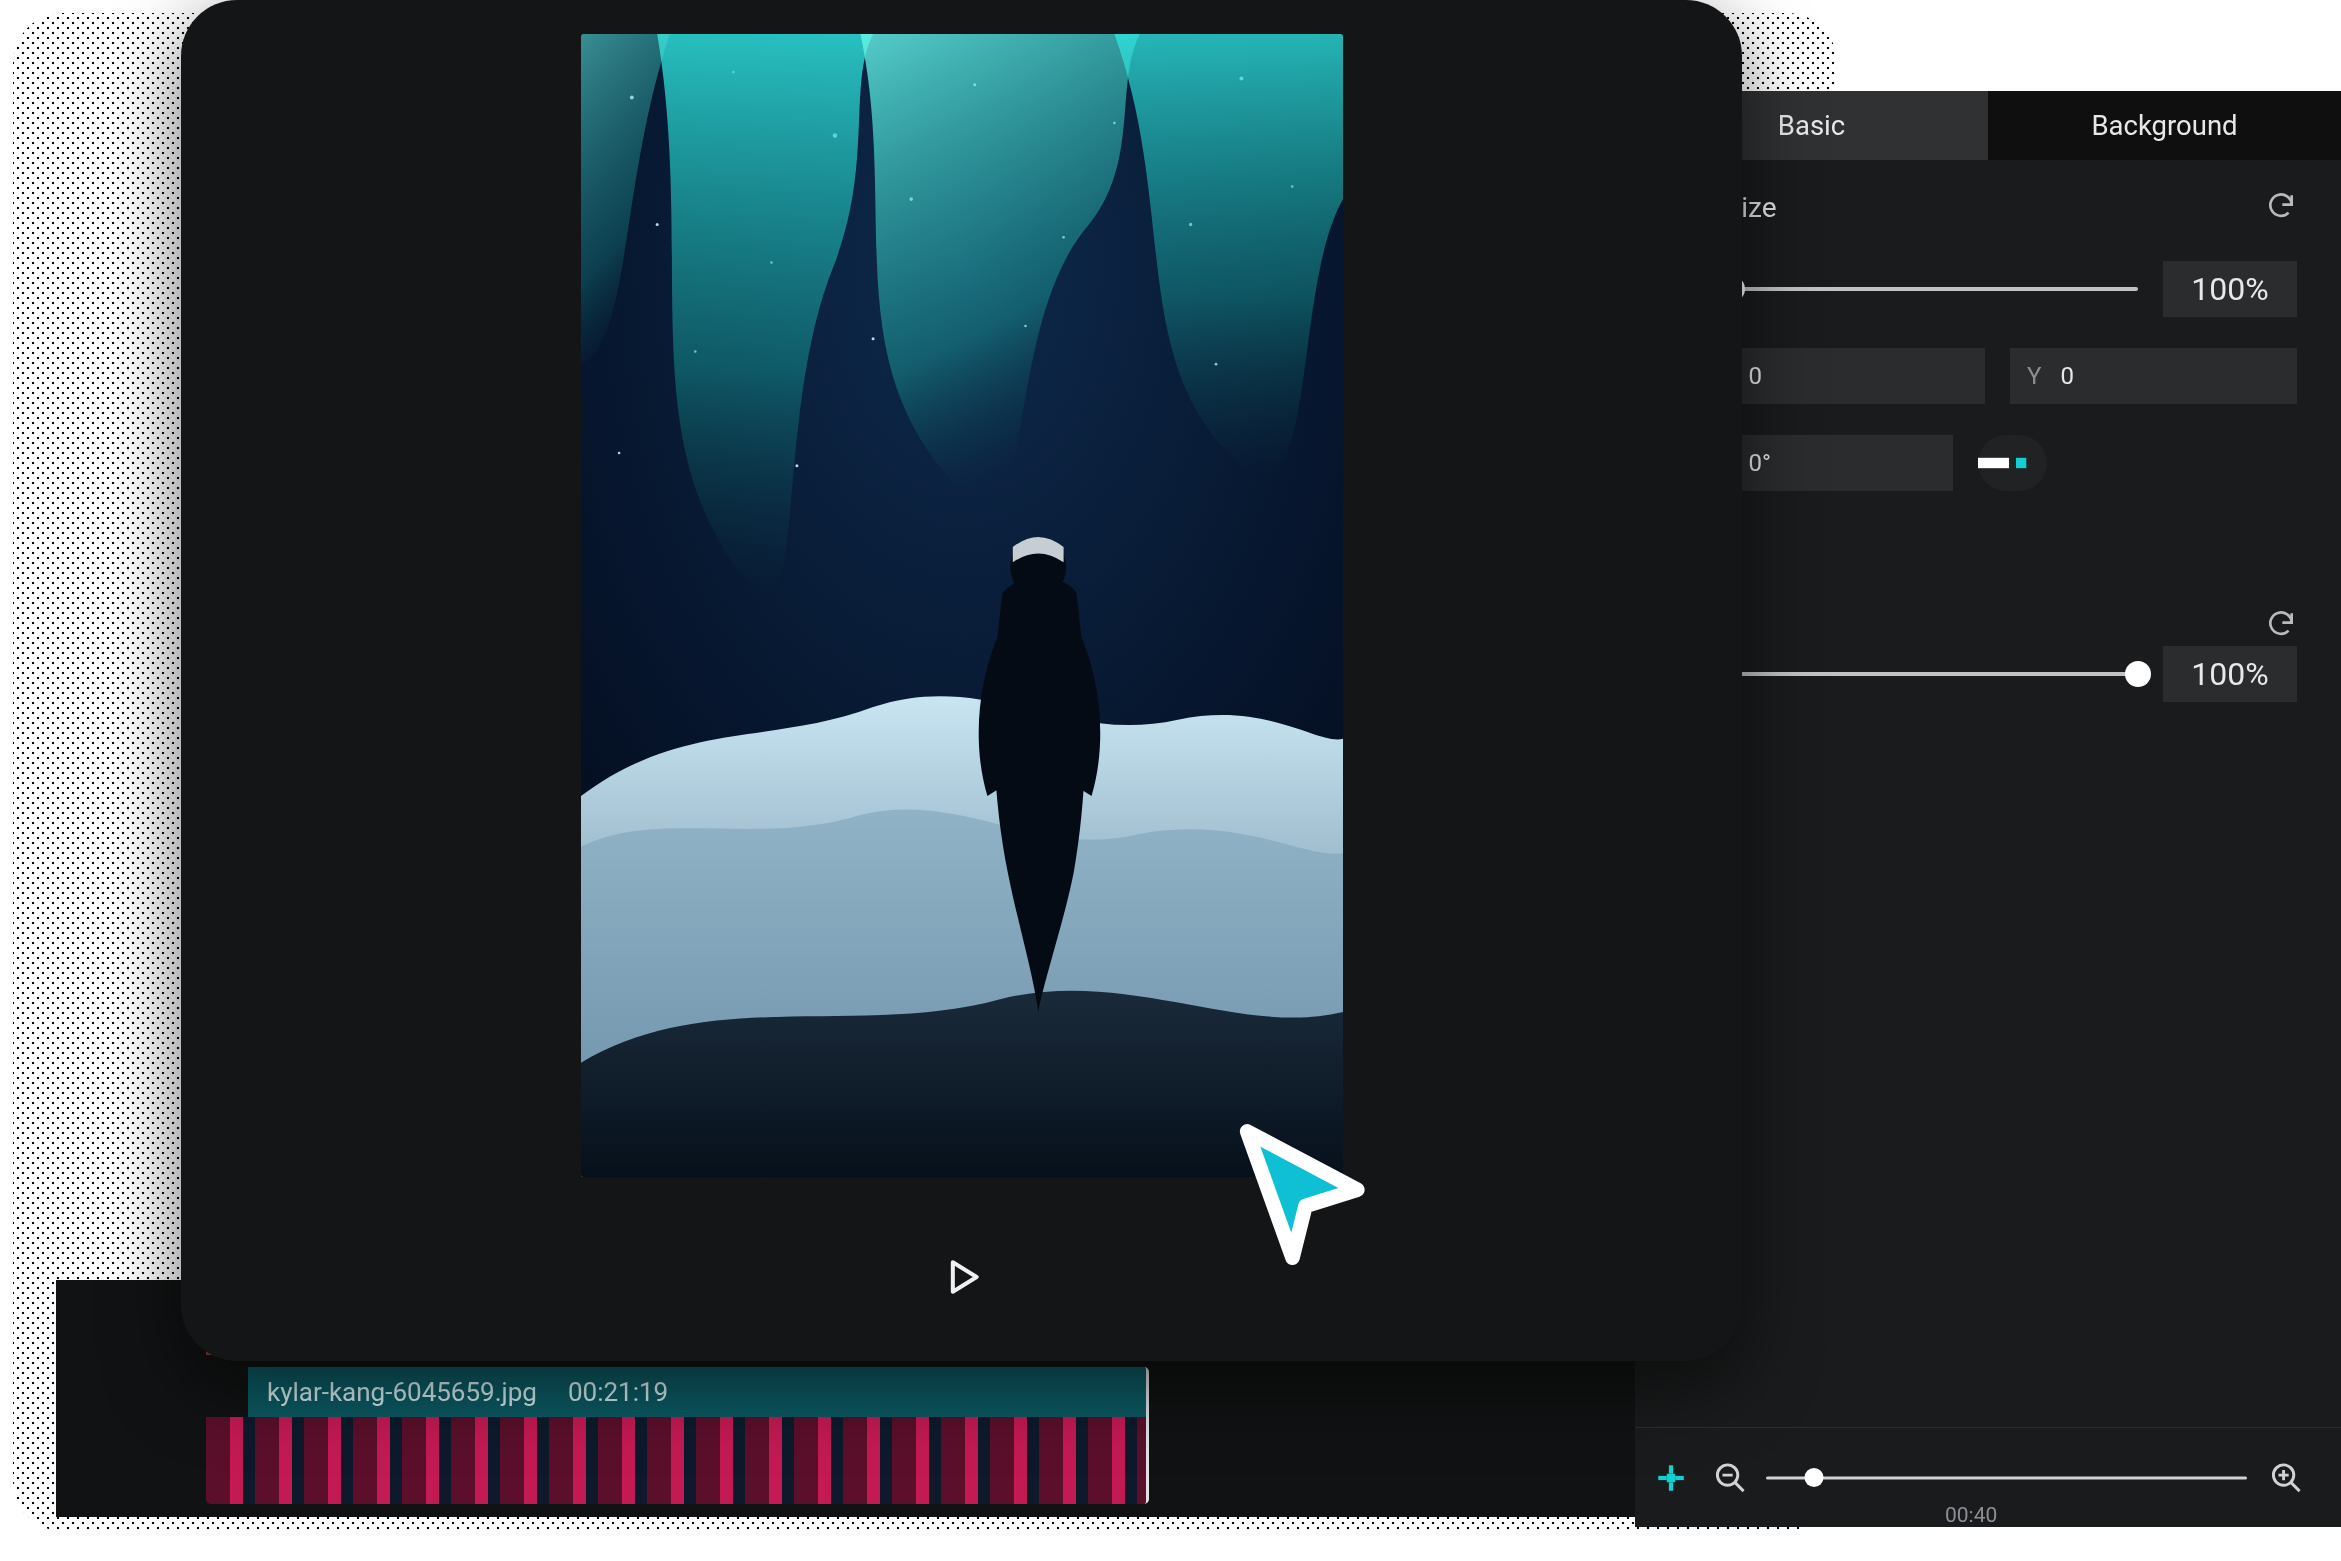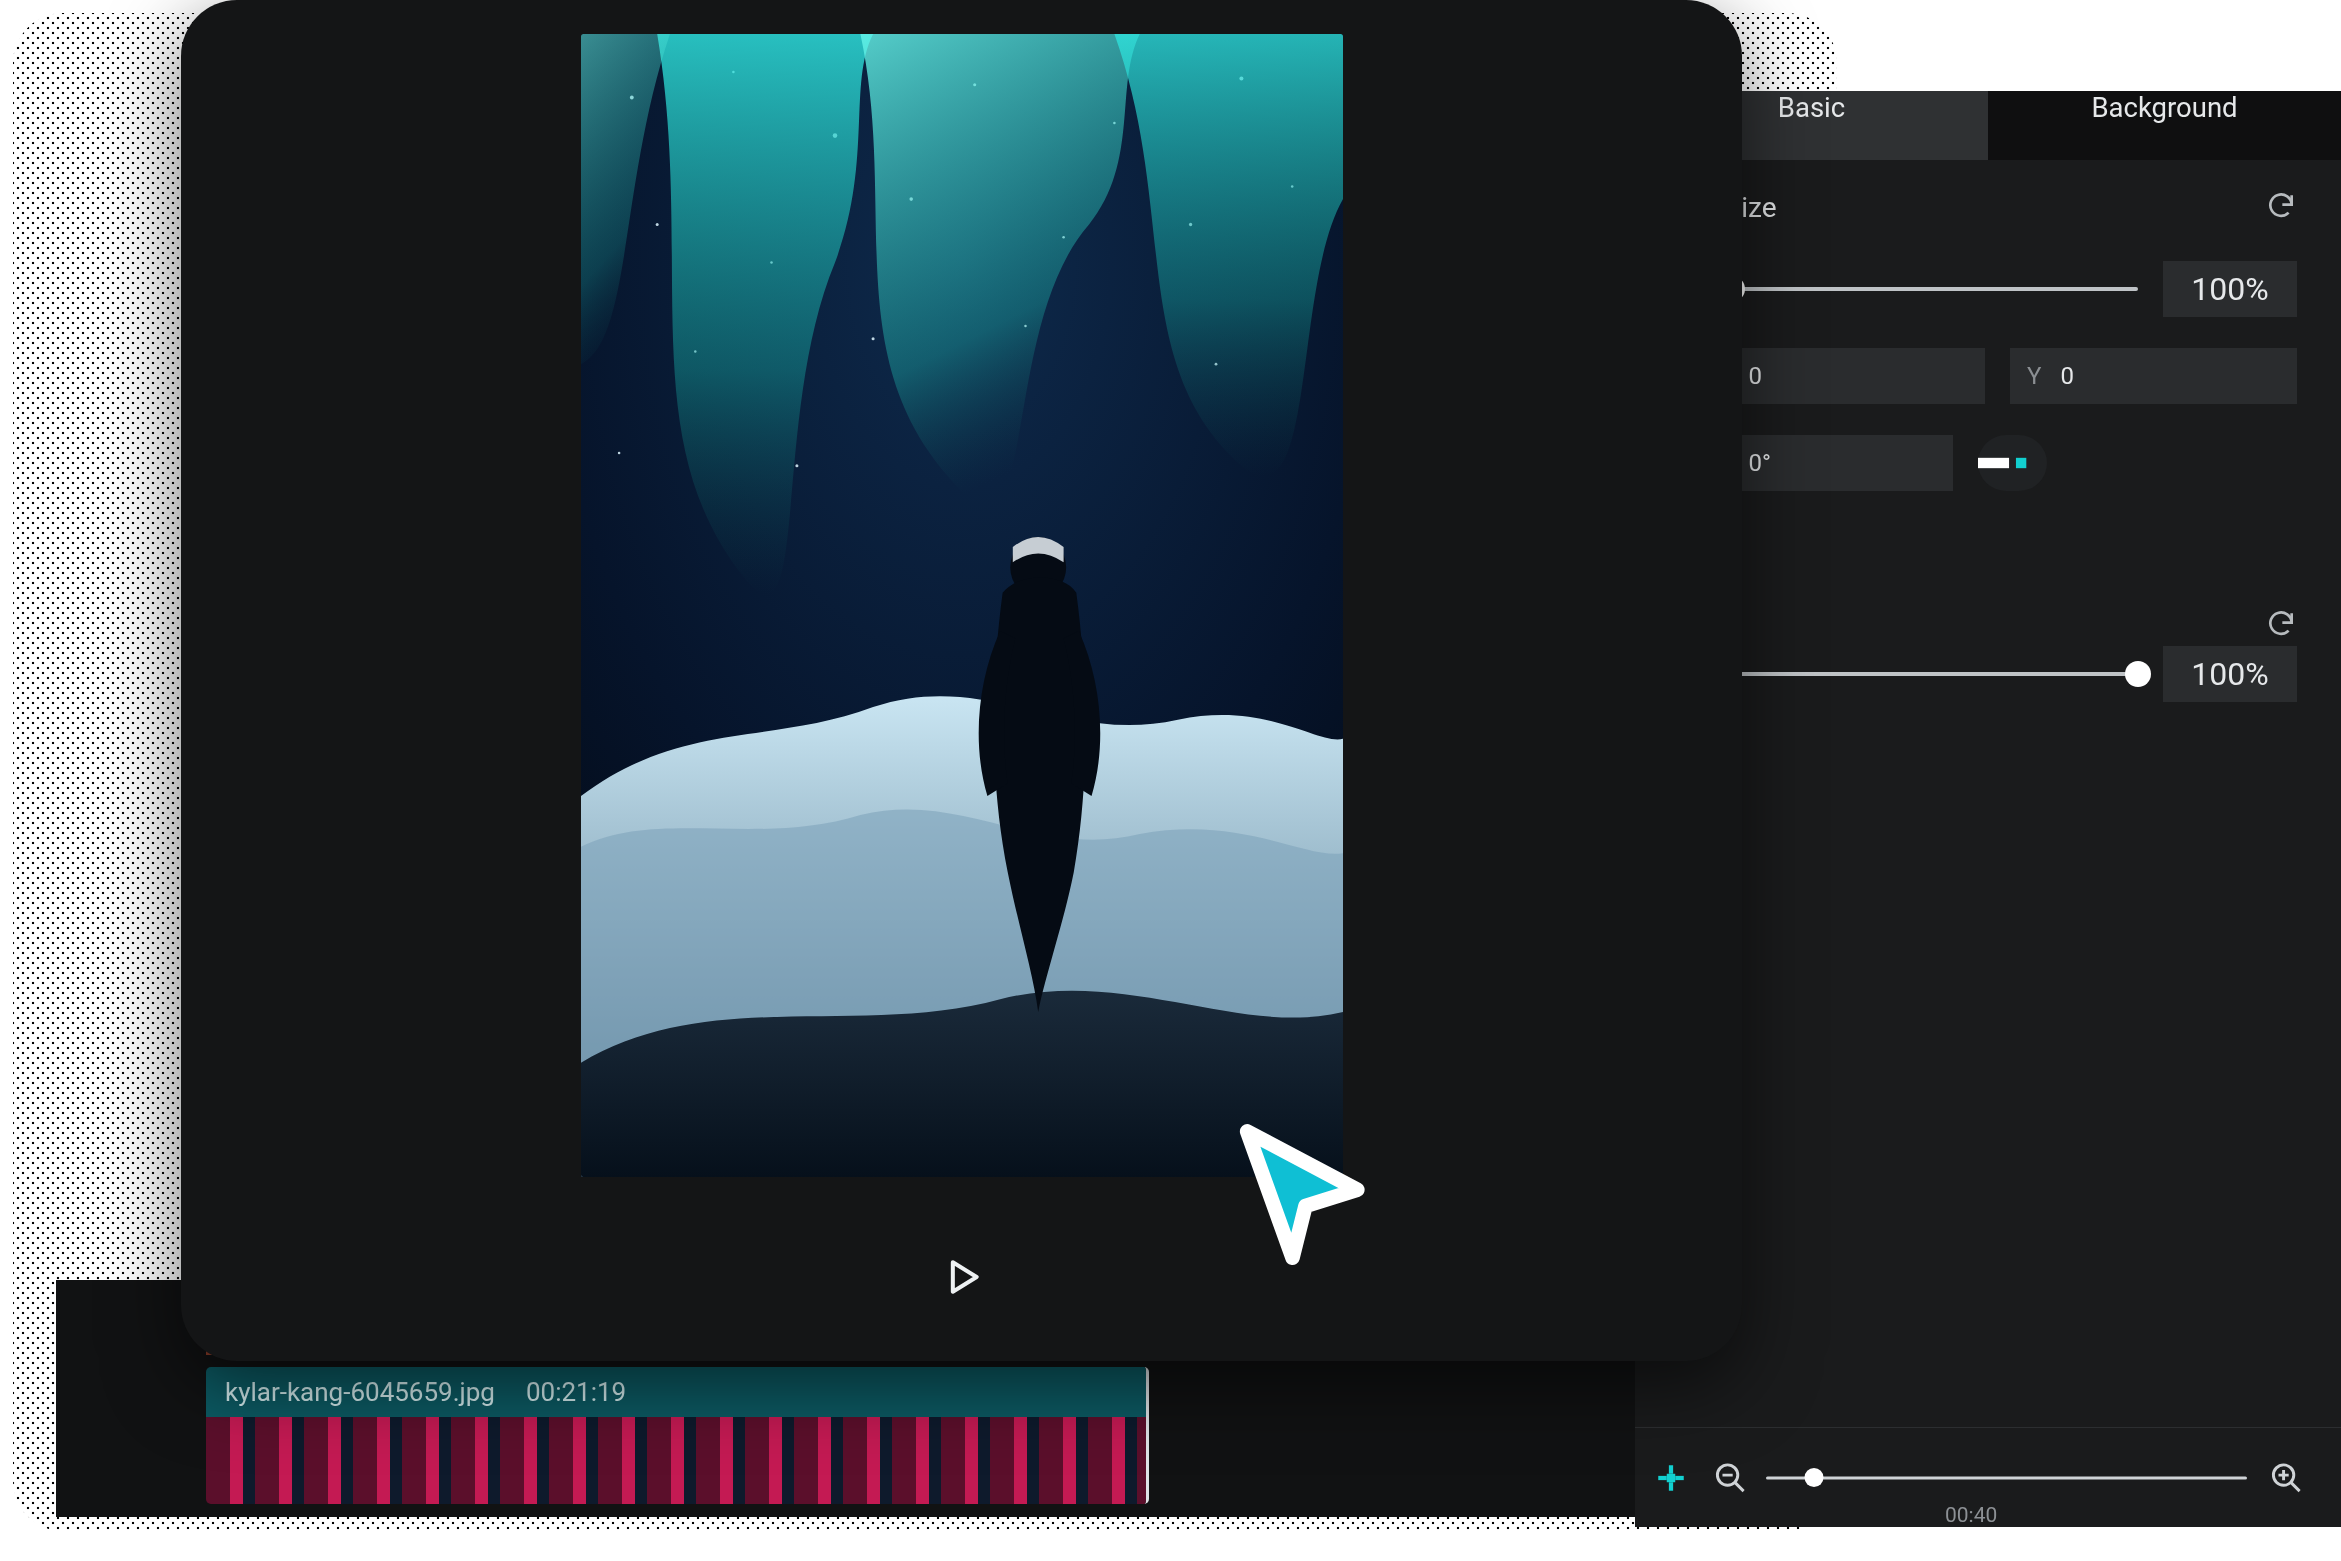--- a/index.html
+++ b/index.html
@@ -22,21 +22,21 @@
     position: absolute;
     right: 0; top: 91px;
     width: 706px; height: 1436px;
     background: #1a1b1c;
     color: #d7d9db;
     overflow: hidden;
   }
   .tabs { display: flex; height: 69px; }
   .tab {
     flex: 1;
-    display: flex; align-items: flex-start; justify-content: center;
+    display: flex; align-items: center; justify-content: center;
     font-size: 27.5px;
     color: #e6e8ea;
     background: #0f0f10;
     cursor: pointer;
   }
   .tab.active { background: #2f3133; }
 
   .section { padding: 31px 44px 0 0; position: relative; }
   .sec-title {
     font-size: 28px;
@@ -161,20 +161,21 @@
     overflow: hidden;
     border-right: 3.7px solid #dfe3e6;
   }
   .clip-head {
     height: 50px;
     background: #0c5a63;
     display: flex; align-items: center; gap: 31px;
     padding: 0 19px;
     color: #d4ecee;
     font-size: 26px;
+    margin-left: 42px;
   }
   .clip-frames {
     height: 87px;
     background:
       repeating-linear-gradient(90deg,
         #5b0f2b 0 24px,
         #c41a53 24px 37px,
         #0e1a2c 37px 49px);
   }
 

